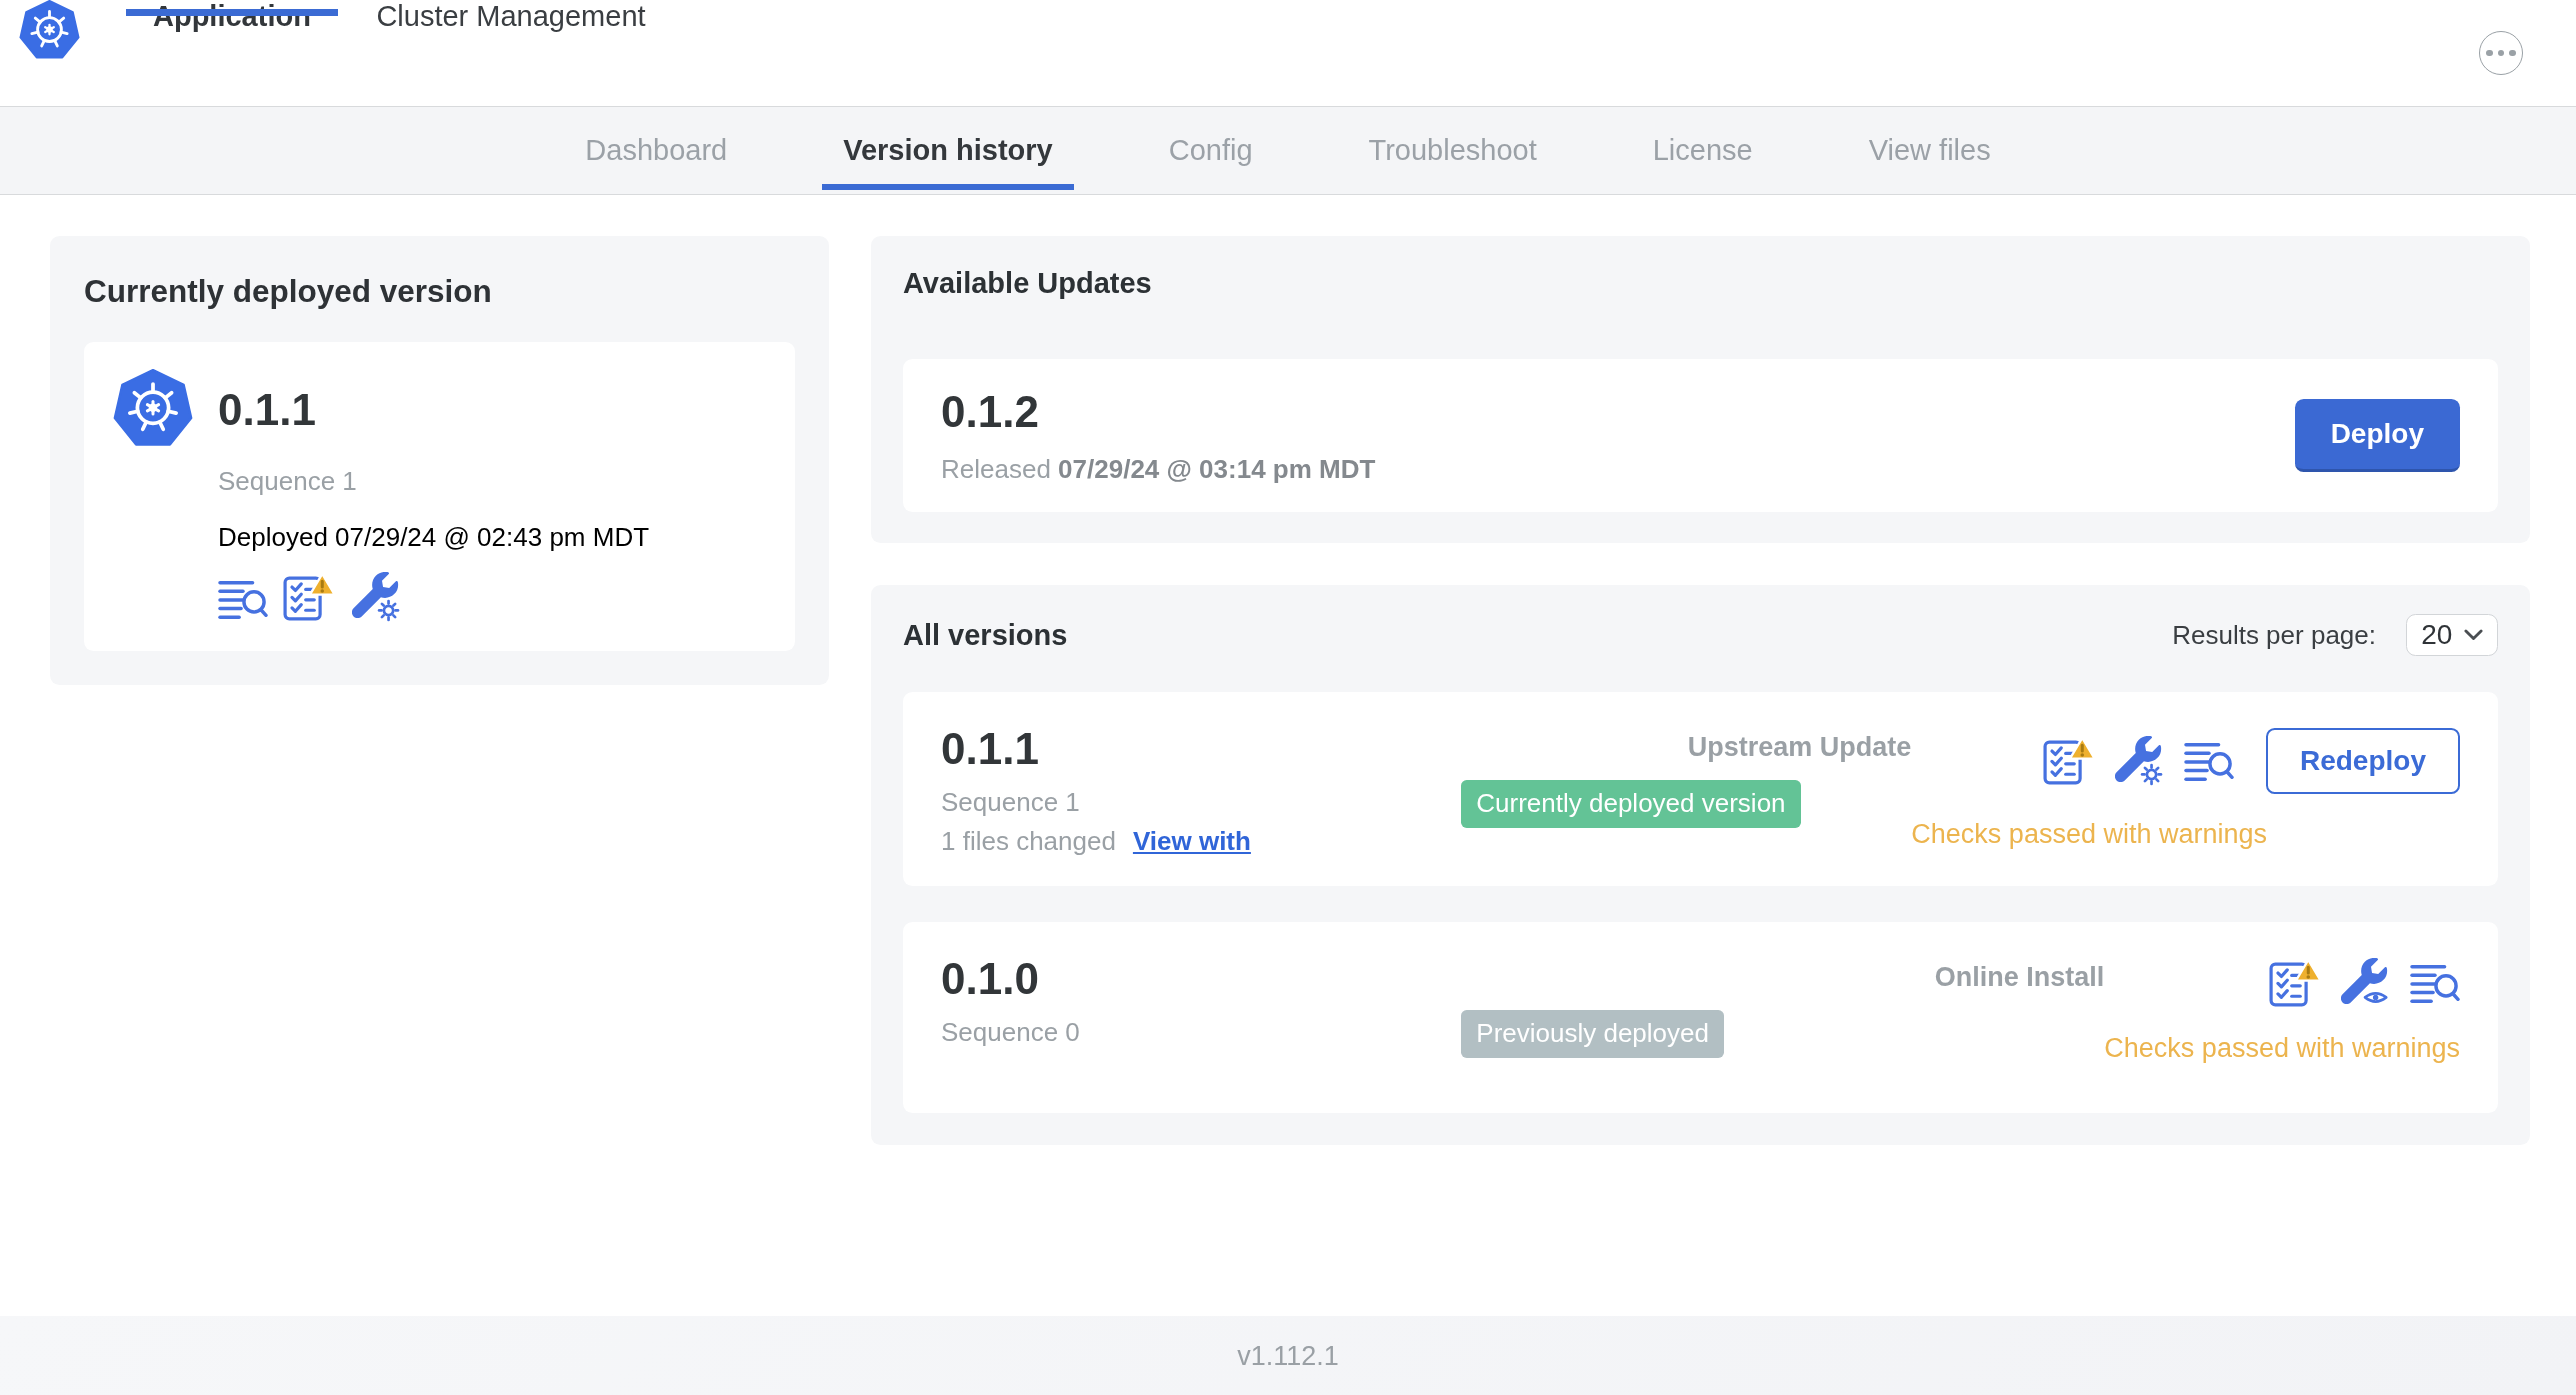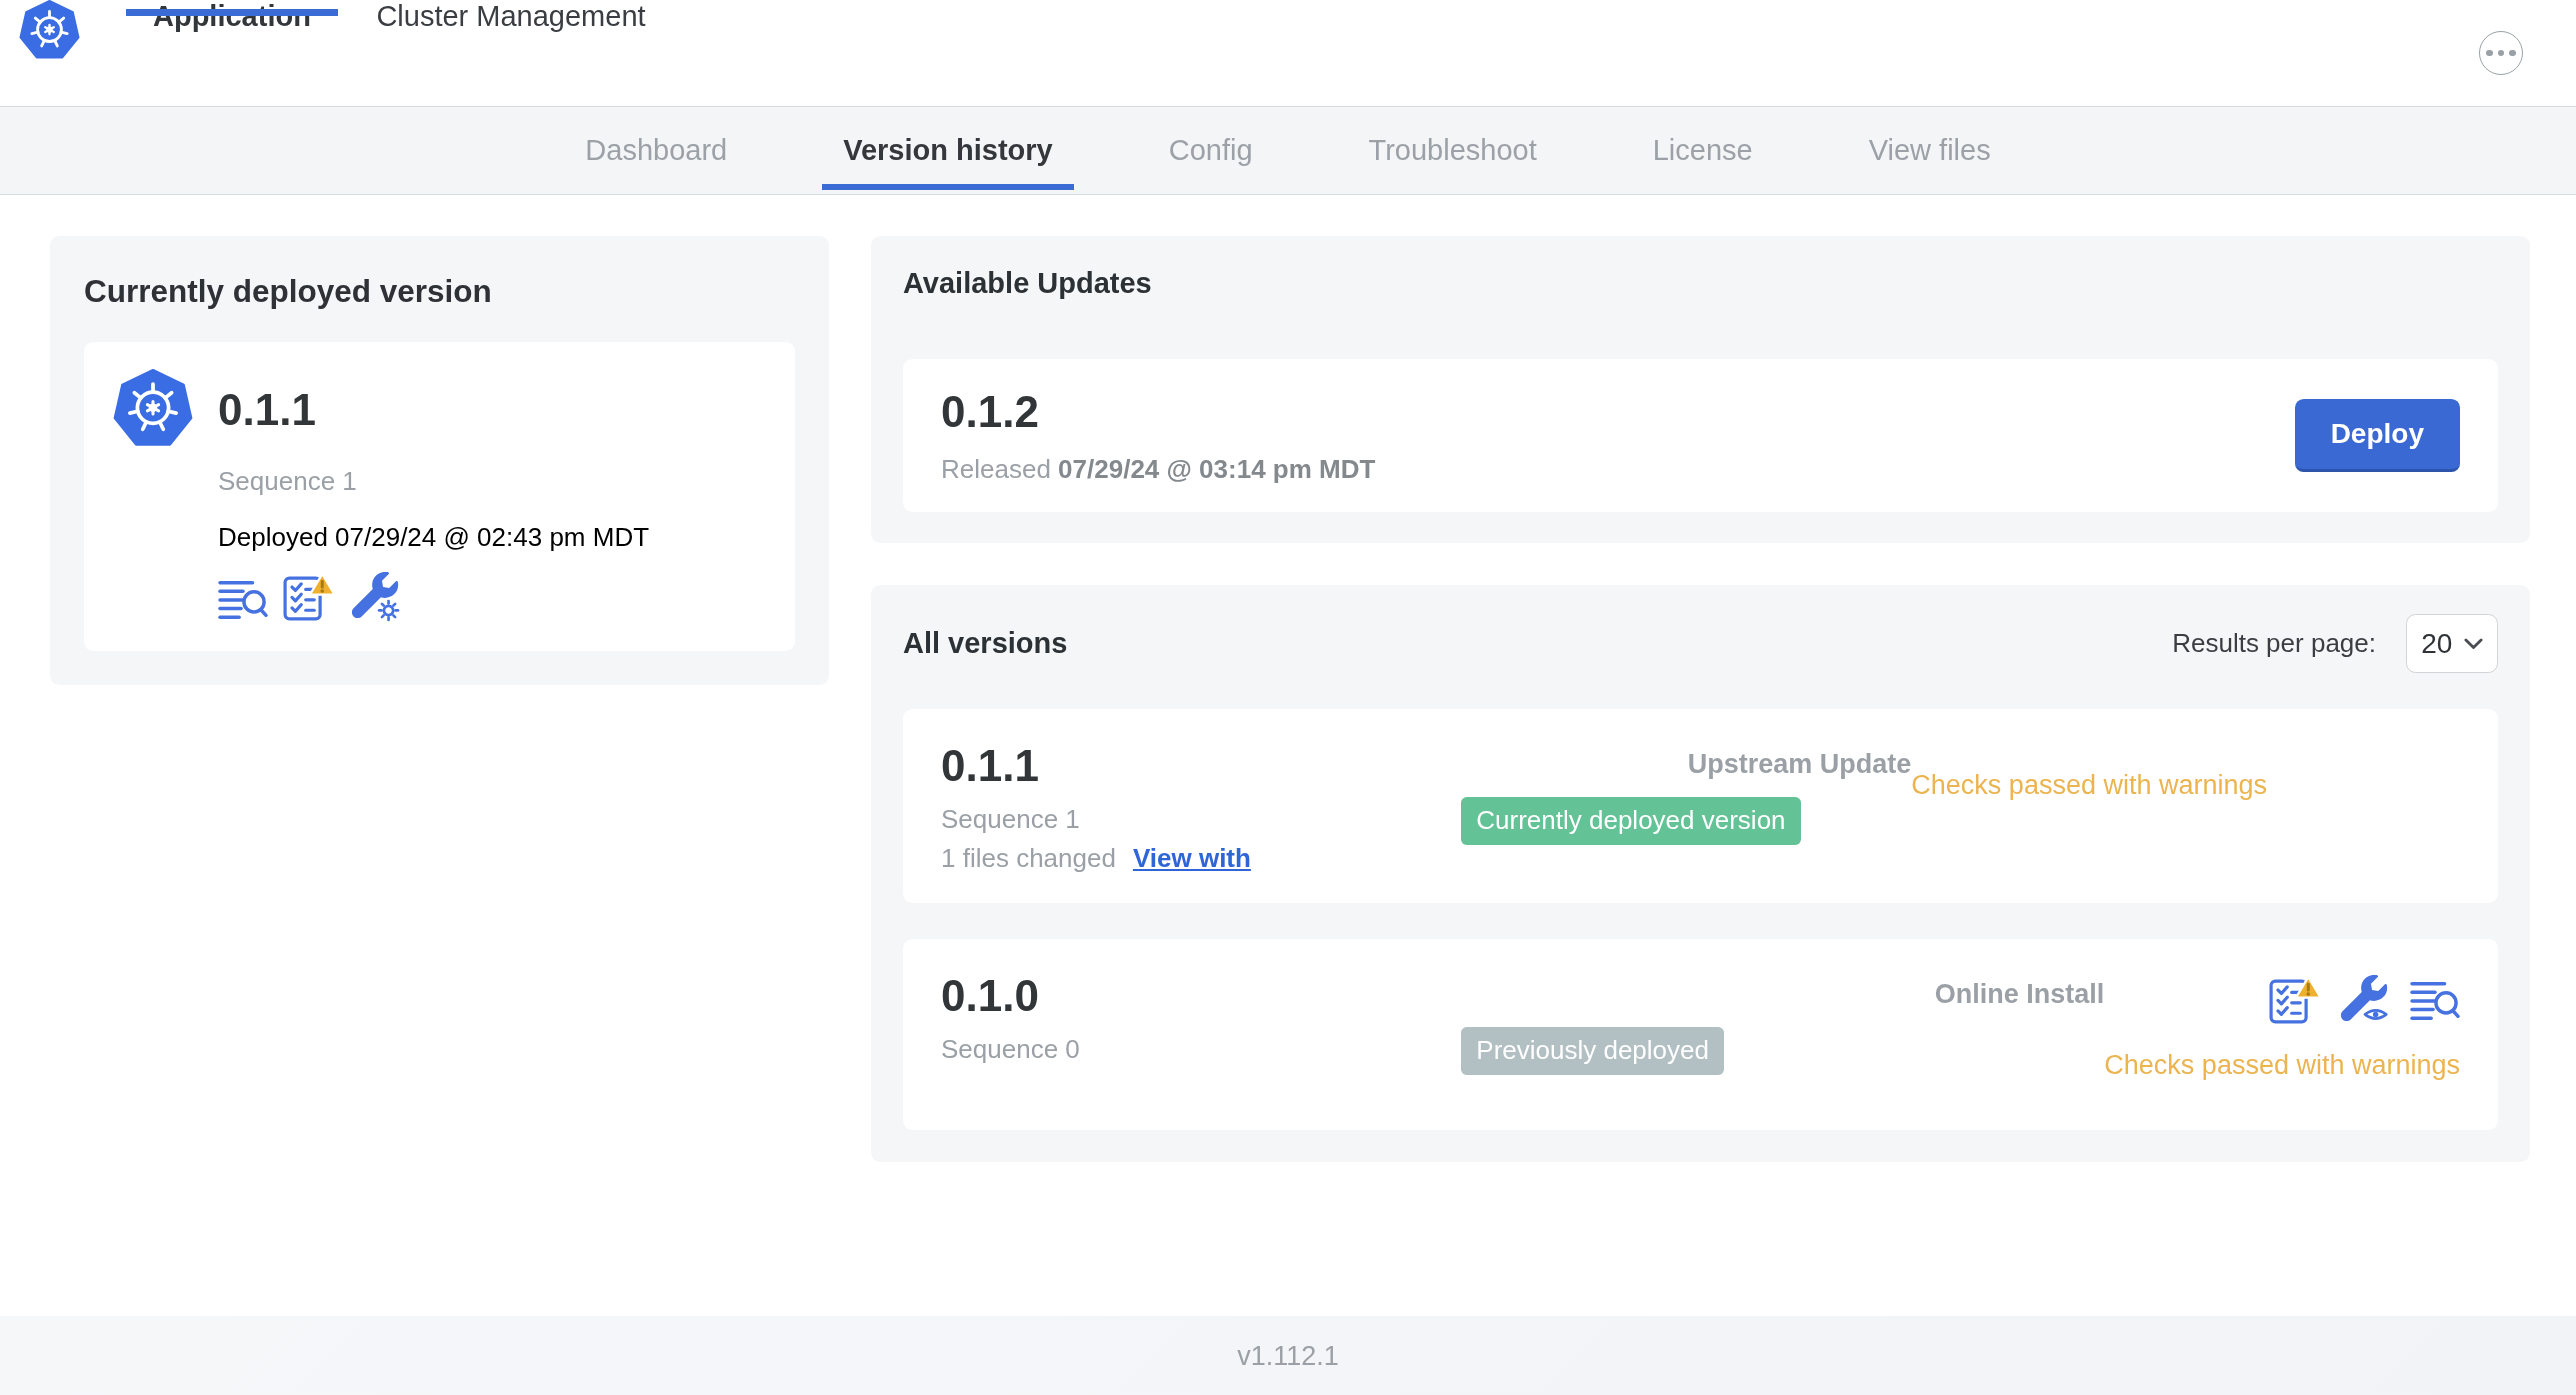--- a/index.html
+++ b/index.html
@@ -49,21 +49,21 @@
   .upd-version { font-size:44px; font-weight:700; color:#323639; }
   .upd-released { font-size:26px; color:#9aa0a5; margin-top:17px; }
   .upd-released b { color:#84898e; font-weight:700; }
   .upd-left { flex:1; }
   .btn-deploy { background:#3b69d3; border:none; border-bottom:3.8px solid #2e55ad; color:#fff; font-size:28px; font-weight:700; padding:19px 36px; border-radius:8.6px; cursor:pointer; font-family:inherit; }
 
   .versions-card { padding:29px 32px 32px 32px; }
   .versions-head { display:flex; align-items:center; }
   .versions-head .section-title { flex:1; }
   .rpp-label { font-size:26px; color:#3a3e42; margin-right:30px; }
-  .rpp-select { background:#fff; border:1.9px solid #d2d5d8; border-radius:9.5px; width:92px; height:59px; display:flex; align-items:center; justify-content:center; gap:11.5px; font-size:28px; color:#2f3337; cursor:pointer; }
+  .rpp-select { background:#fff; border:1.9px solid #d2d5d8; border-radius:9.5px; width:92px; height:42px; display:flex; align-items:center; justify-content:center; gap:11.5px; font-size:28px; color:#2f3337; cursor:pointer; }
 
   .version-row { background:#fff; border-radius:9.5px; margin-top:36px; padding:32px 38px 29px 38px; display:flex; min-height:191px; }
   .vr-left { width:520px; flex:0 0 auto; }
   .vr-version { font-size:44px; font-weight:700; color:#323639; }
   .vr-seq { font-size:26px; color:#9aa0a5; margin-top:13.4px; }
   .vr-files { font-size:26px; color:#9aa0a5; margin-top:7.6px; display:flex; gap:17px; align-items:baseline; }
   .view-diff { color:#3065d8; font-weight:600; text-decoration:underline; cursor:pointer; }
   .vr-mid { flex:1; padding-top:7.6px; }
   .vr-source { font-size:27px; font-weight:600; color:#9aa0a5;text-align:right; }
   .badge { display:inline-block; margin-top:17px; font-size:26px; color:#fff; padding:8.6px 15.3px; border-radius:5.7px; }
@@ -251,20 +251,42 @@
             <div class="vr-files">
               <span>1 files changed</span>
               <span class="view-diff">View with</span>
             </div>
           </div>
           <div class="vr-mid">
             <div class="vr-source">Upstream Update</div>
             <span class="badge green">Currently deployed version</span>
           </div>
           <div class="vr-right row1">
+            <div class="vr-actions">
+              <span class="action-icon">
+                <svg width="53" height="50" viewBox="0 0 56 52">
+                    <use href="#i-preflight"></use>
+                  </svg>
+              </span>
+              <span class="action-icon">
+                <svg width="50" height="50" viewBox="0 0 52 52">
+                    <use href="#i-wrench"></use>
+                    <g transform="translate(38,40)">
+                      <circle r="9.5" fill="#ffffff"></circle>
+                      <use href="#i-gear"></use>
+                    </g>
+                  </svg>
+              </span>
+              <span class="action-icon">
+                <svg width="50" height="46" viewBox="0 0 52 48">
+                    <use href="#i-logs"></use>
+                  </svg>
+              </span>
+              <button class="btn-redeploy">Redeploy</button>
+            </div>
             <div class="checks-warn">Checks passed with warnings</div>
           </div>
         </div>
 
         <div class="version-row">
           <div class="vr-left">
             <div class="vr-version">0.1.0</div>
             <div class="vr-seq">Sequence 0</div>
           </div>
           <div class="vr-mid">

